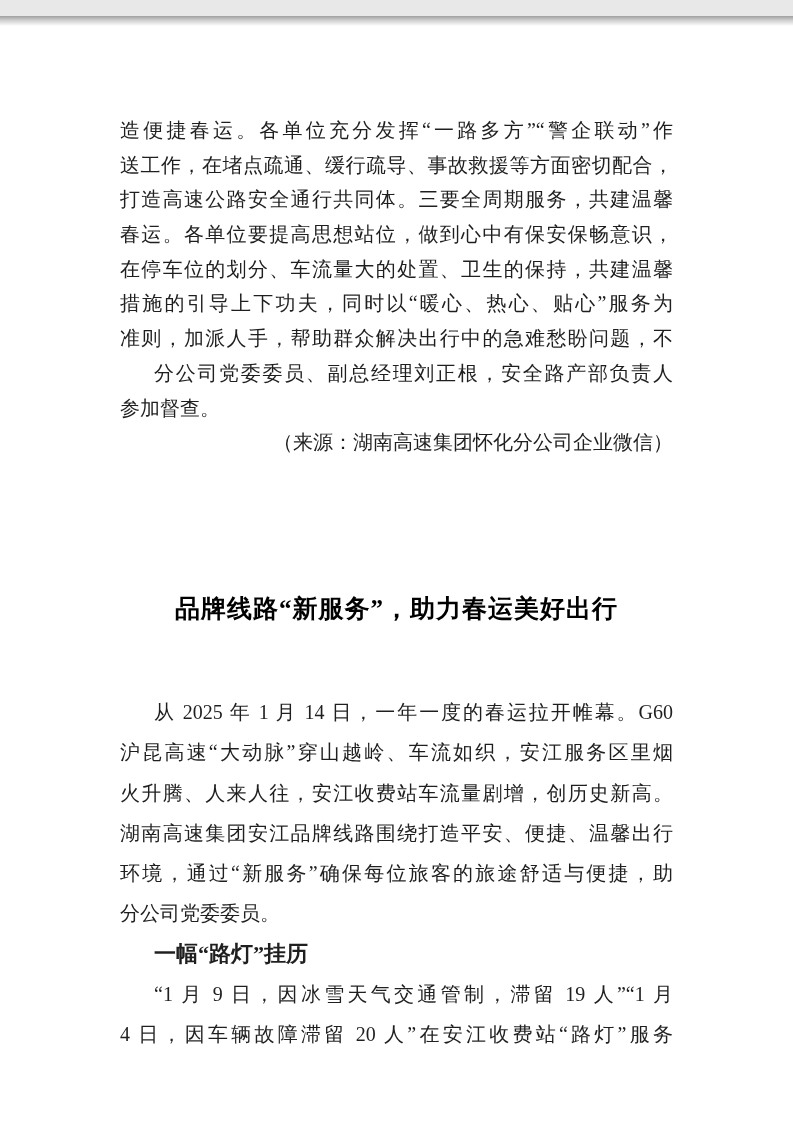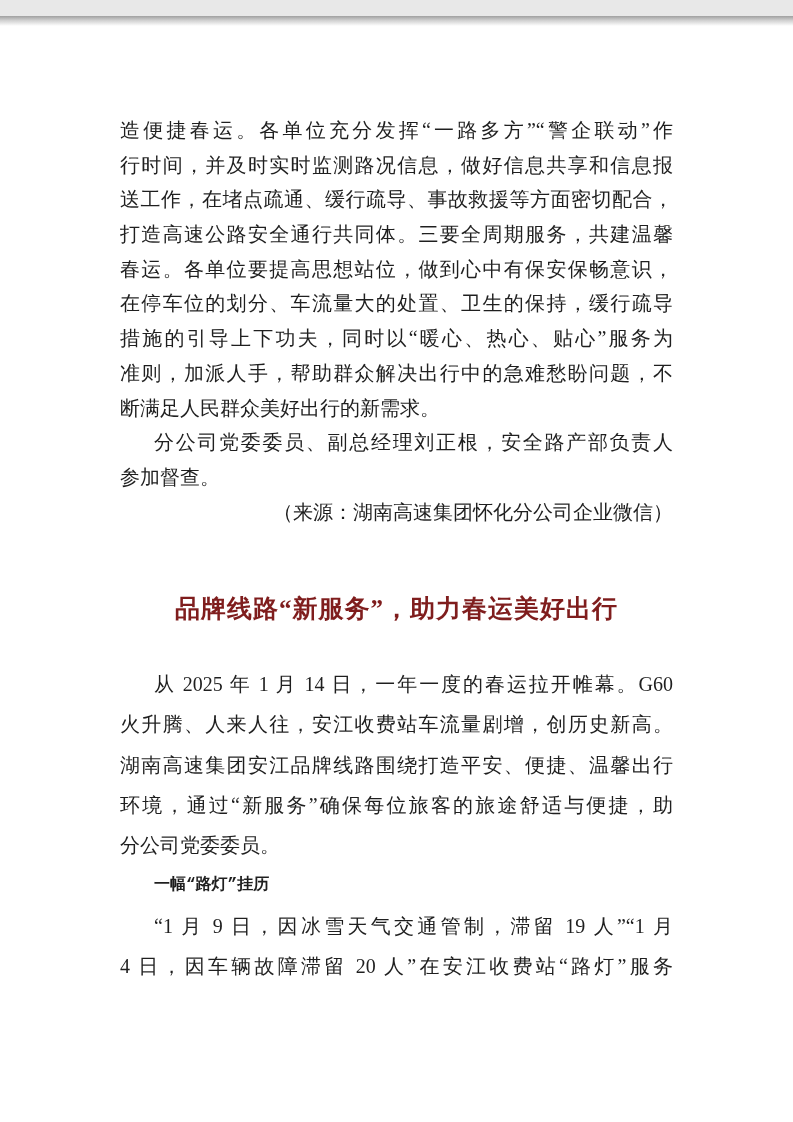--- a/index.html
+++ b/index.html
@@ -14,78 +14,77 @@
   }
   .top-shadow {
     position:absolute; top:0; left:0; width:793px; height:10px;
     background:linear-gradient(to bottom, #8f8f8f 0%, #c9c9c9 45%, #ffffff 100%);
     opacity:0.85;
   }
   .textcol {
     position:absolute; left:120px; width:553px;
   }
   .s1 { top:97px; }
-  .s2 { top:648px; }
+  .s2 { top:676px; }
   .ln {
     font-size:20px;
     line-height:34.7px;
     text-align:justify;
     text-align-last:justify;
     -moz-text-align-last:justify;
     text-justify:inter-character;
     white-space:normal;
     overflow:hidden;
     height:34.7px;
   }
   .s2 .ln { line-height:40.3px; height:40.3px; }
   .ln.left  { text-align:left;  text-align-last:left; }
   .ln.right { text-align:right; text-align-last:right; }
   .ind { text-indent:34px; }
   .sub {
-    font-family:Liberation Mono, monospace;
+    font-family:Liberation Serif, serif;
     font-weight:bold;
     text-align:left; text-align-last:left;
-    font-size:16px;
+    font-size:22px;
   }
   .a2-title {
     position:absolute; left:120px; width:553px; top:572px;
     margin:0;
     font-size:25px; line-height:42px;
     font-weight:bold;
     text-align:center;
     letter-spacing:1px;
-    color:#7f1d1d;
+    color:#000000;
     font-family:"Liberation Serif", serif;
   }
 </style>
 </head>
 <body>
 
 <div class="page">
   <div class="top-shadow"></div>
 
   <section class="textcol s1">
     <div class="ln">造便捷春运。各单位充分发挥“一路多方”“警企联动”作</div>
-    <div class="ln">行时间，并及时实时监测路况信息，做好信息共享和信息报</div>
     <div class="ln">送工作，在堵点疏通、缓行疏导、事故救援等方面密切配合，</div>
     <div class="ln">打造高速公路安全通行共同体。三要全周期服务，共建温馨</div>
     <div class="ln">春运。各单位要提高思想站位，做到心中有保安保畅意识，</div>
-    <div class="ln">在停车位的划分、车流量大的处置、卫生的保持，缓行疏导</div>
+    <div class="ln">在停车位的划分、车流量大的处置、卫生的保持，共建温馨</div>
     <div class="ln">措施的引导上下功夫，同时以“暖心、热心、贴心”服务为</div>
     <div class="ln">准则，加派人手，帮助群众解决出行中的急难愁盼问题，不</div>
-    <div class="ln left">断满足人民群众美好出行的新需求。</div>
     <div class="ln ind">分公司党委委员、副总经理刘正根，安全路产部负责人</div>
     <div class="ln left">参加督查。</div>
     <div class="ln right">（来源：湖南高速集团怀化分公司企业微信）</div>
   </section>
 
   <h1 class="a2-title">品牌线路“新服务”，助力春运美好出行</h1>
 
   <section class="textcol s2">
     <div class="ln ind">从 2025 年 1 月 14 日，一年一度的春运拉开帷幕。G60</div>
+    <div class="ln">沪昆高速“大动脉”穿山越岭、车流如织，安江服务区里烟</div>
     <div class="ln">火升腾、人来人往，安江收费站车流量剧增，创历史新高。</div>
     <div class="ln">湖南高速集团安江品牌线路围绕打造平安、便捷、温馨出行</div>
     <div class="ln">环境，通过“新服务”确保每位旅客的旅途舒适与便捷，助</div>
     <div class="ln left">分公司党委委员。</div>
     <div class="ln sub ind">一幅“路灯”挂历</div>
     <div class="ln ind">“1 月 9 日，因冰雪天气交通管制，滞留 19 人”“1 月</div>
     <div class="ln">4 日，因车辆故障滞留 20 人”在安江收费站“路灯”服务</div>
   </section>
 </div>
 

